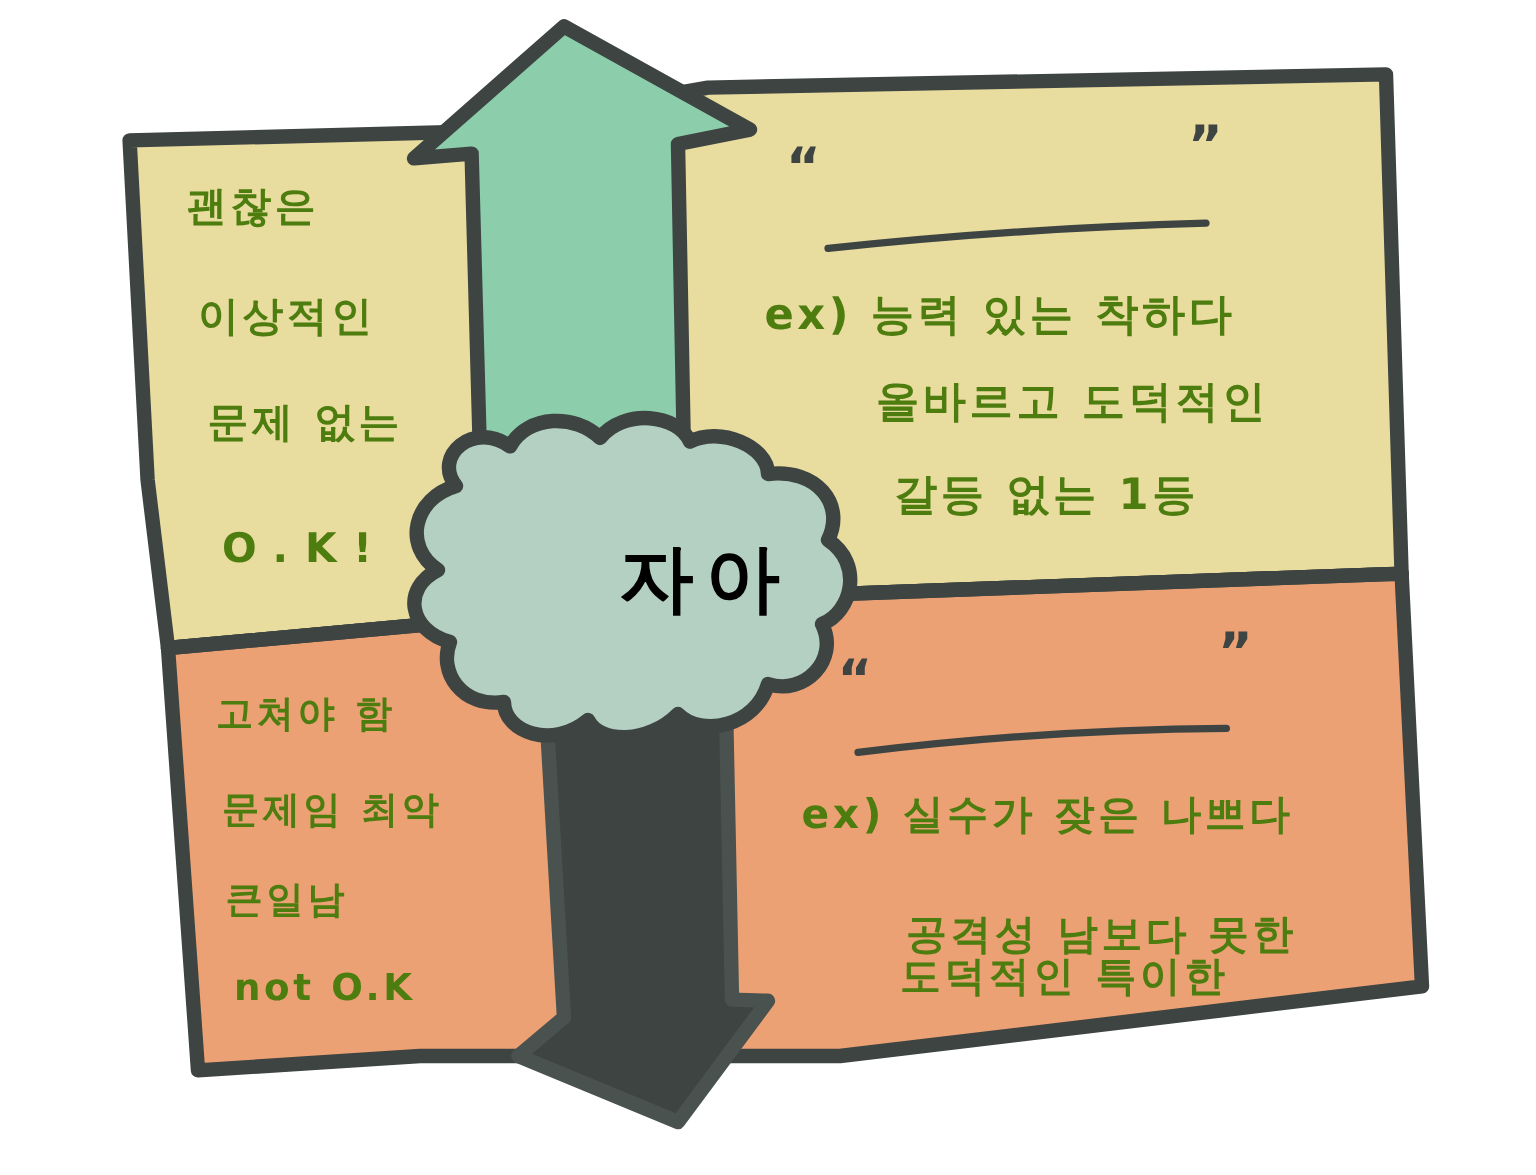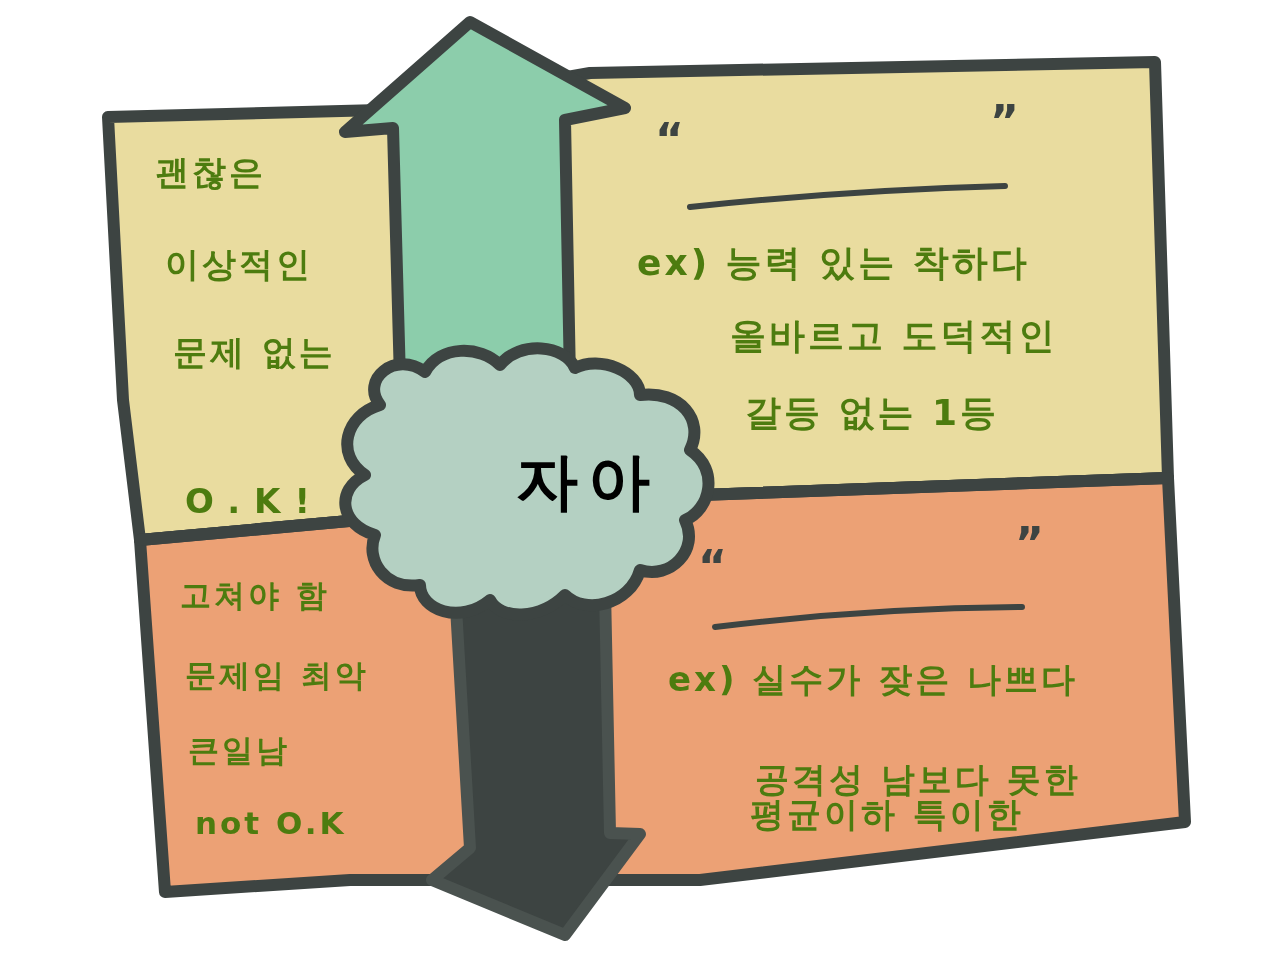--- a/index.html
+++ b/index.html
@@ -48,30 +48,30 @@
 
   <path d="M690,207 Q850,190 1005,186" stroke="#3d4442" stroke-width="6" stroke-linecap="round" fill="none"></path>
   <path d="M715,627 Q870,608 1022,607" stroke="#3d4442" stroke-width="6" stroke-linecap="round" fill="none"></path>
 </svg>
 
 <div class="center">자아</div>
 
 <div class="txt tl" style="left:155px;top:155px;">괜찮은</div>
 <div class="txt tl" style="left:165px;top:247px;">이상적인</div>
 <div class="txt tl" style="left:161px;top:335px;margin-left:12px;">문제 없는</div>
-<div class="txt tl" style="left:185px;top:440px;letter-spacing:14px;margin-top:44px;">O.K!</div>
+<div class="txt tl" style="left:185px;top:440px;letter-spacing:14px;">O.K!</div>
 
 <div class="quote" style="left:655px;top:118px;">“</div>
 <div class="quote" style="left:990px;top:100px;">”</div>
 <div class="txt tr" style="left:637px;top:245px;">ex) 능력 있는   착하다</div>
 <div class="txt tr" style="left:730px;top:318px;text-align:right;">올바르고  도덕적인</div>
 <div class="txt tr" style="left:745px;top:395px;">갈등 없는  1등</div>
 
 <div class="txt bl" style="left:180px;top:580px;">고쳐야 함</div>
 <div class="txt bl" style="left:185px;top:660px;">문제임  최악</div>
 <div class="txt bl" style="left:188px;top:735px;">큰일남</div>
 <div class="txt bl" style="left:195px;top:808px;">not  O.K</div>
 
 <div class="quote" style="left:698px;top:545px;">“</div>
 <div class="quote" style="left:1015px;top:522px;">”</div>
 <div class="txt br" style="left:668px;top:662px;">ex) 실수가 잦은   나쁘다</div>
 <div class="txt br" style="left:755px;top:730px;margin-top:32px;">공격성   남보다 못한</div>
-<div class="txt br" style="left:750px;top:797px;">평균이하  특이한</div>
+<div class="txt br" style="left:750px;top:797px;">도덕적인  특이한</div>
 
 </body></html>

